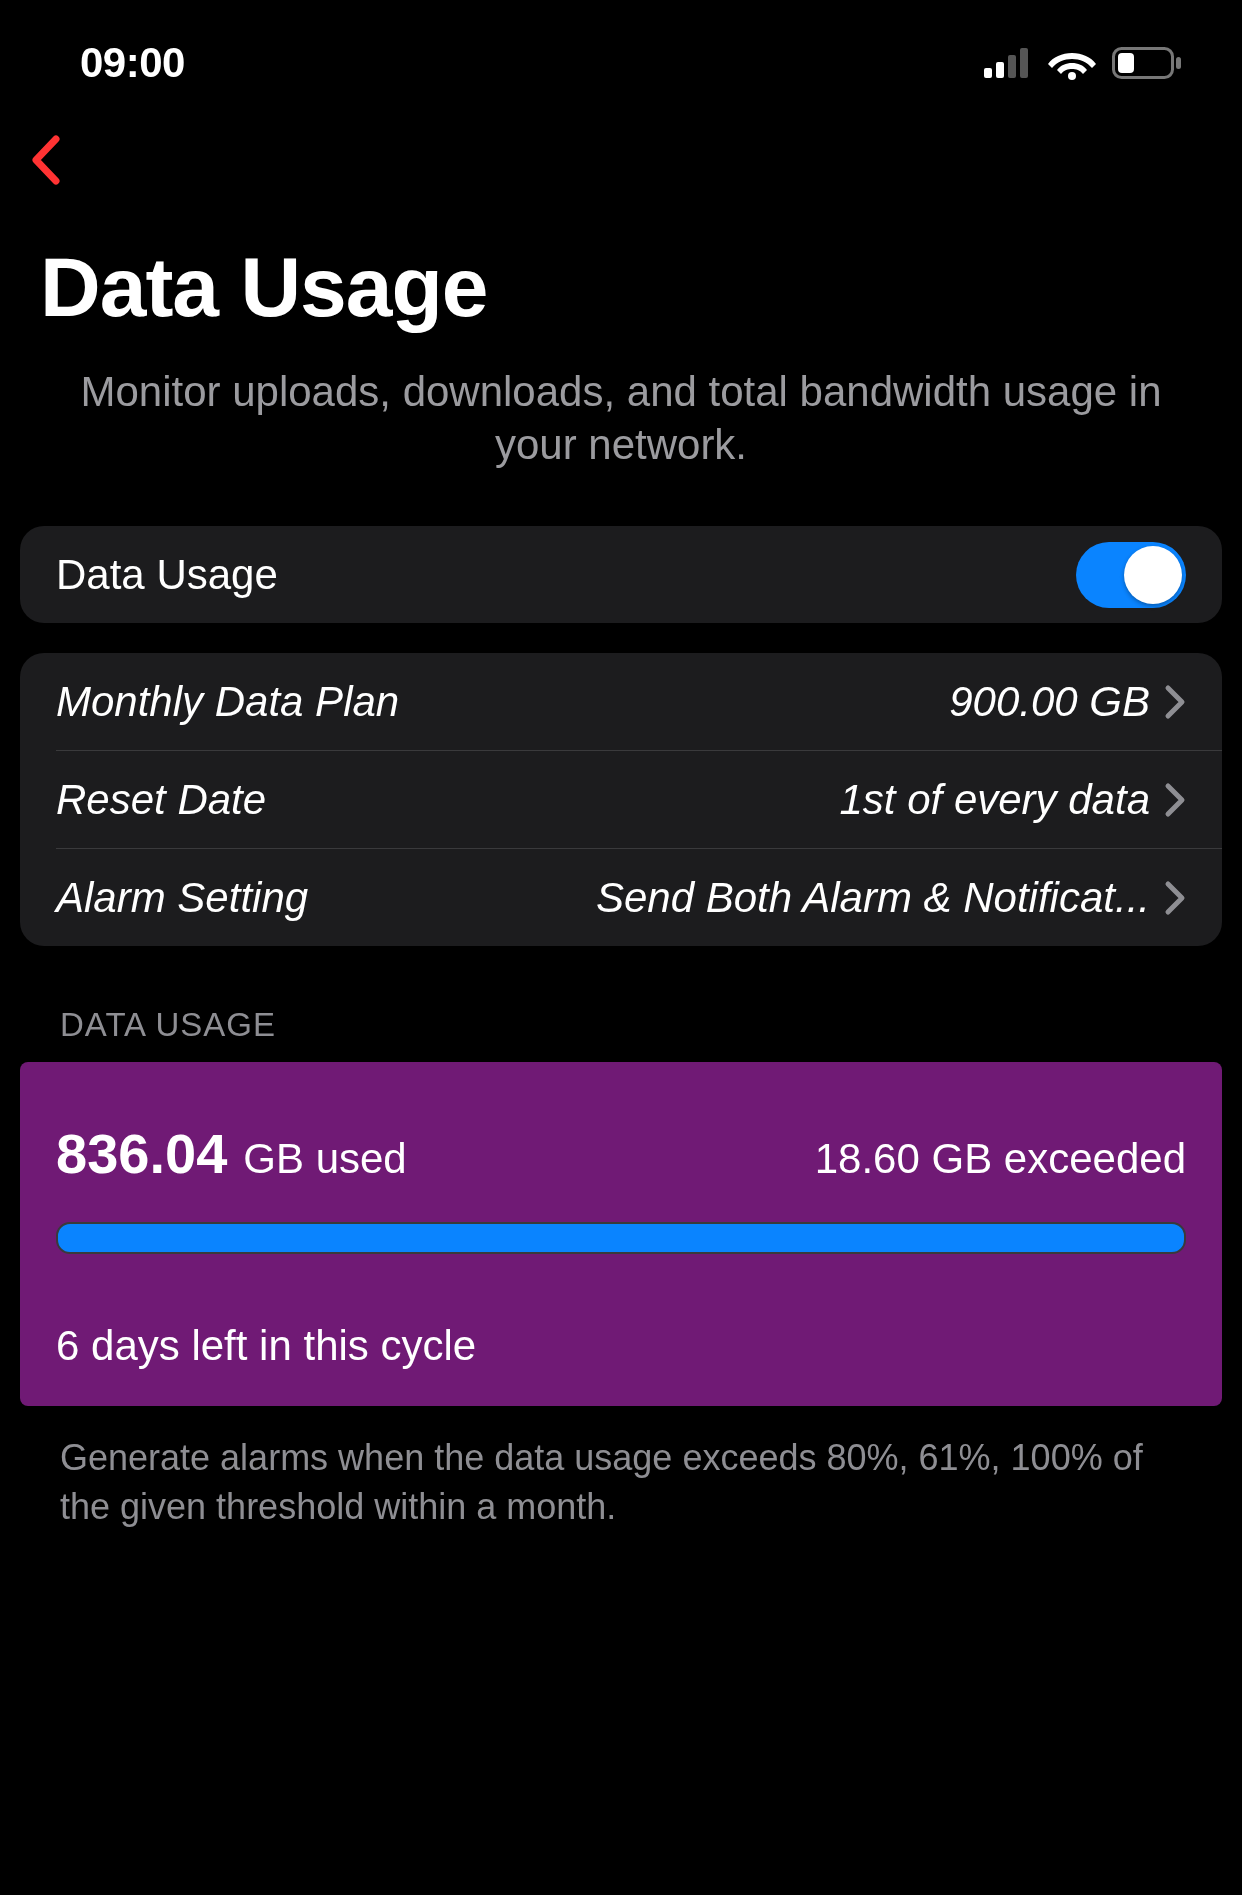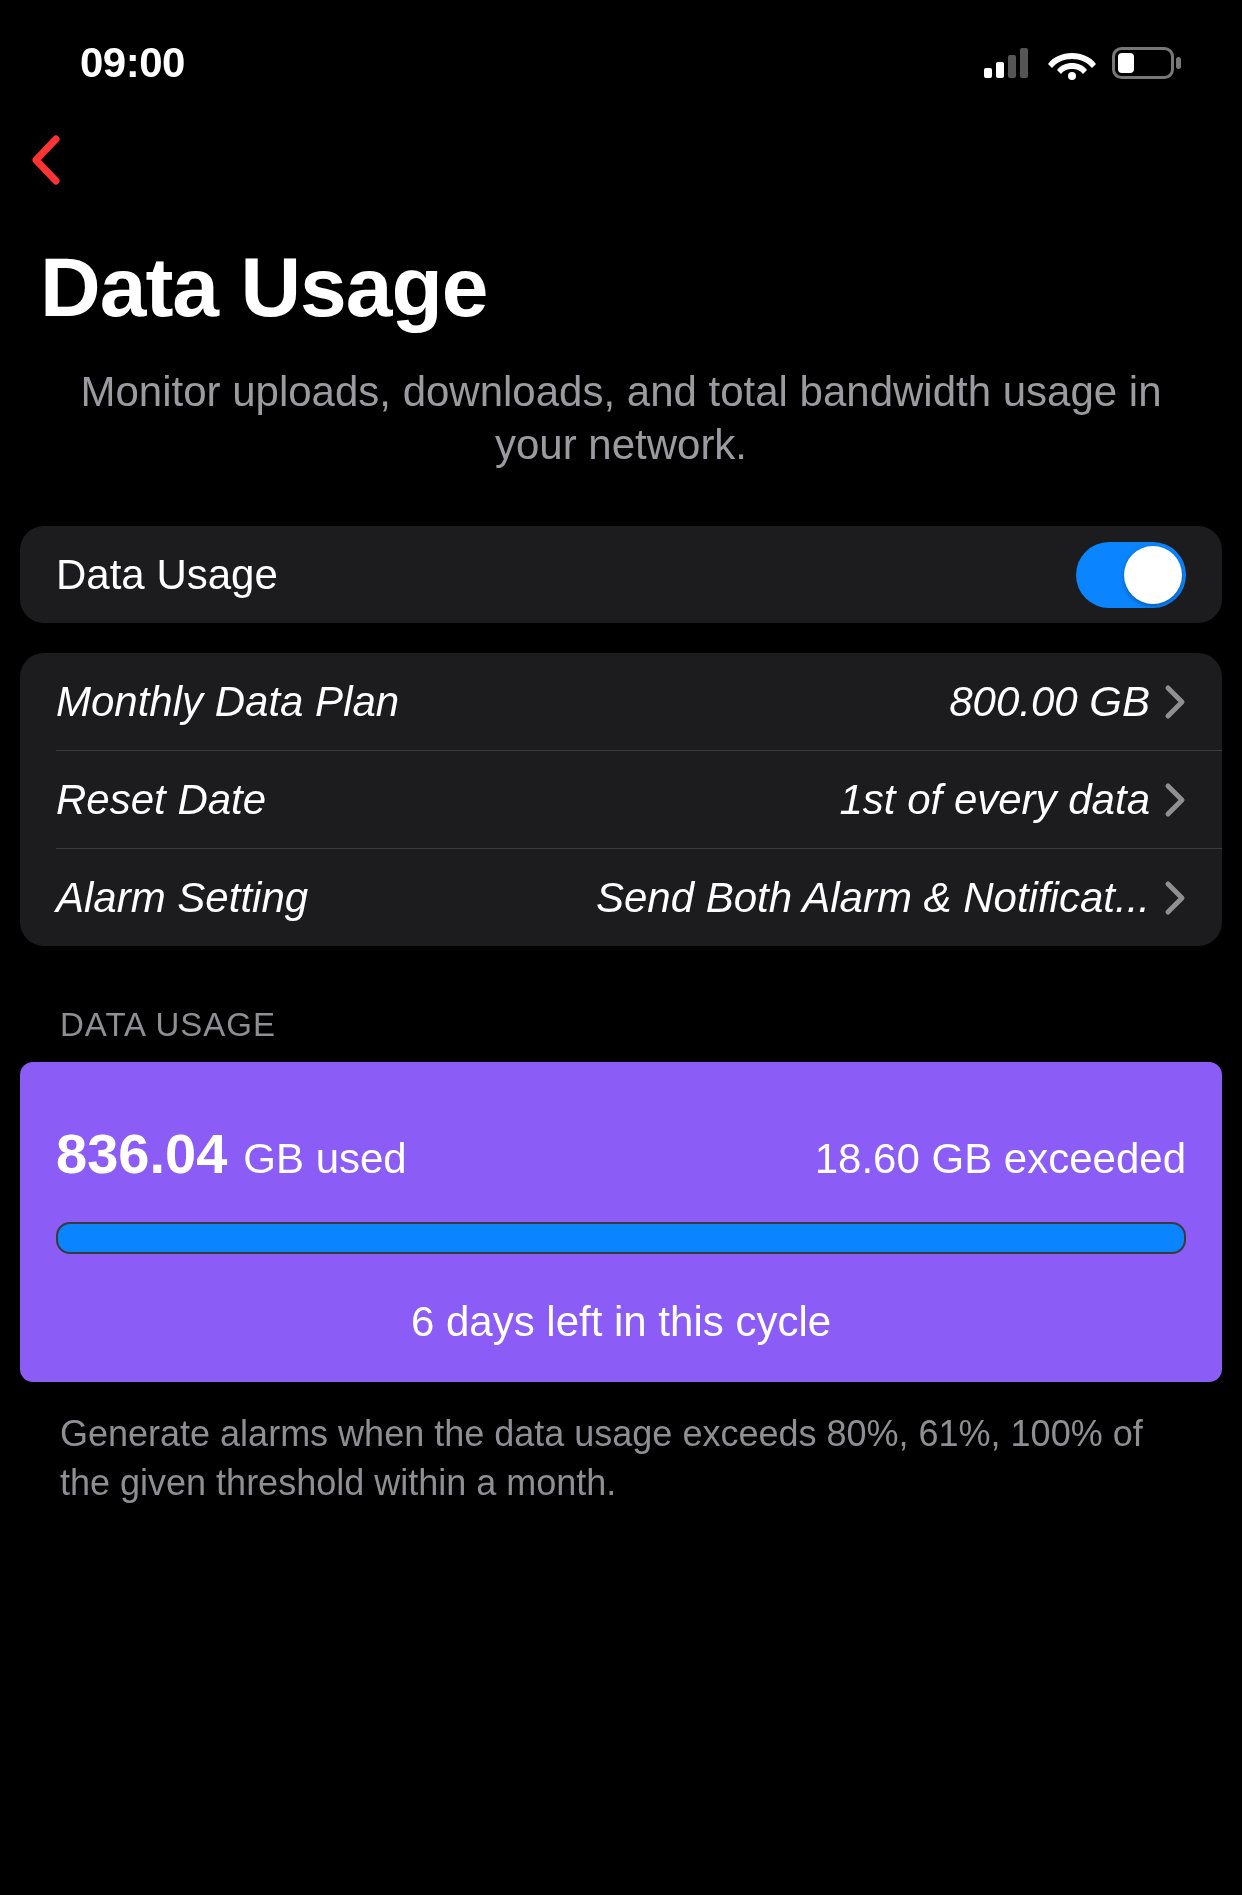--- a/index.html
+++ b/index.html
@@ -119,22 +119,22 @@
     }
     
     .section-header {
       font-size: 33px;
       color: #8e8e93;
       letter-spacing: 1px;
       padding: 60px 40px 18px 40px;
     }
     
     .usage-card {
-      background: #8b5cf6;
-      border-radius: 13px;
+      background: #701a75;
+      border-radius: 8px;
       padding: 36px;
     }
     .usage-top {
       display: flex;
       justify-content: space-between;
       align-items: baseline;
     }
     .usage-left {
       display: flex;
       align-items: baseline;
@@ -157,24 +157,23 @@
     }
     .progress {
       margin-top: 36px;
       height: 28px;
       border-radius: 14px;
       background: #0a84ff;
       border: 2px solid #3a3a3c;
       box-sizing: content-box;
     }
     .cycle-text {
-      margin-top: 44px;
-      font-size: 42px;
-      color: #fff;
-      text-align: center;
+      margin-top: 68px;
+      font-size: 42px;
+      color: #fff;
     }
     
     .footer-text {
       padding: 28px 40px 0 40px;
       font-size: 36px;
       line-height: 1.35;
       color: #8e8e93;
     }
   </style>
 </head>
@@ -218,21 +217,21 @@
       <div class="row-label">Data Usage</div>
       <div class="toggle">
         <div class="toggle-knob"></div>
       </div>
     </div>
   </div>
 
   <div class="card">
     <div class="row">
       <div class="row-label">Monthly Data Plan</div>
-      <div class="row-value">800.00 GB</div>
+      <div class="row-value">900.00 GB</div>
       <svg class="chevron" width="22" height="36" viewBox="0 0 22 36">
         <path d="M4 4 L18 18 L4 32" fill="none" stroke="#8e8e93" stroke-width="5" stroke-linecap="round" stroke-linejoin="round"></path>
       </svg>
     </div>
     <div class="divider"></div>
     <div class="row">
       <div class="row-label">Reset Date</div>
       <div class="row-value">1st of every data</div>
       <svg class="chevron" width="22" height="36" viewBox="0 0 22 36">
         <path d="M4 4 L18 18 L4 32" fill="none" stroke="#8e8e93" stroke-width="5" stroke-linecap="round" stroke-linejoin="round"></path>

